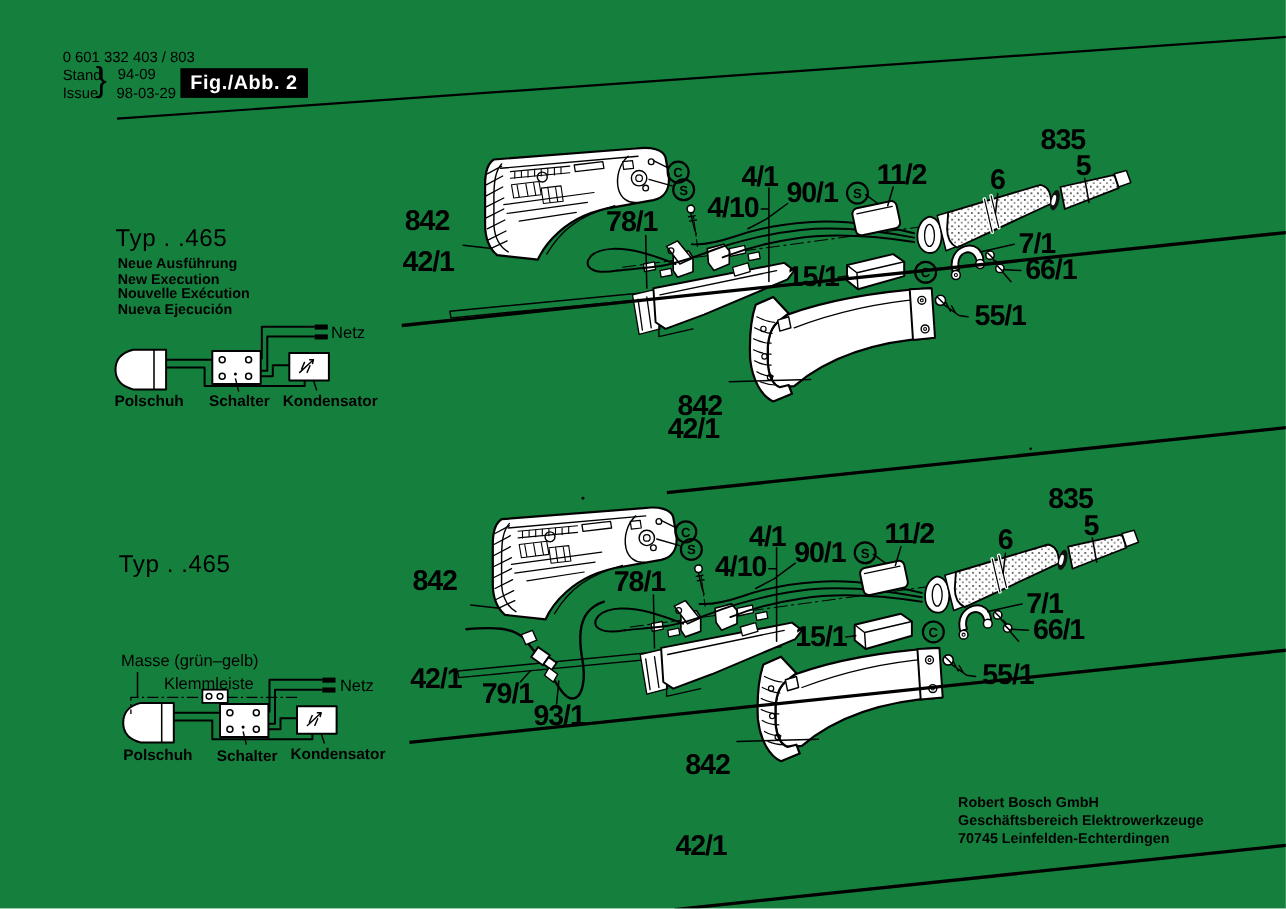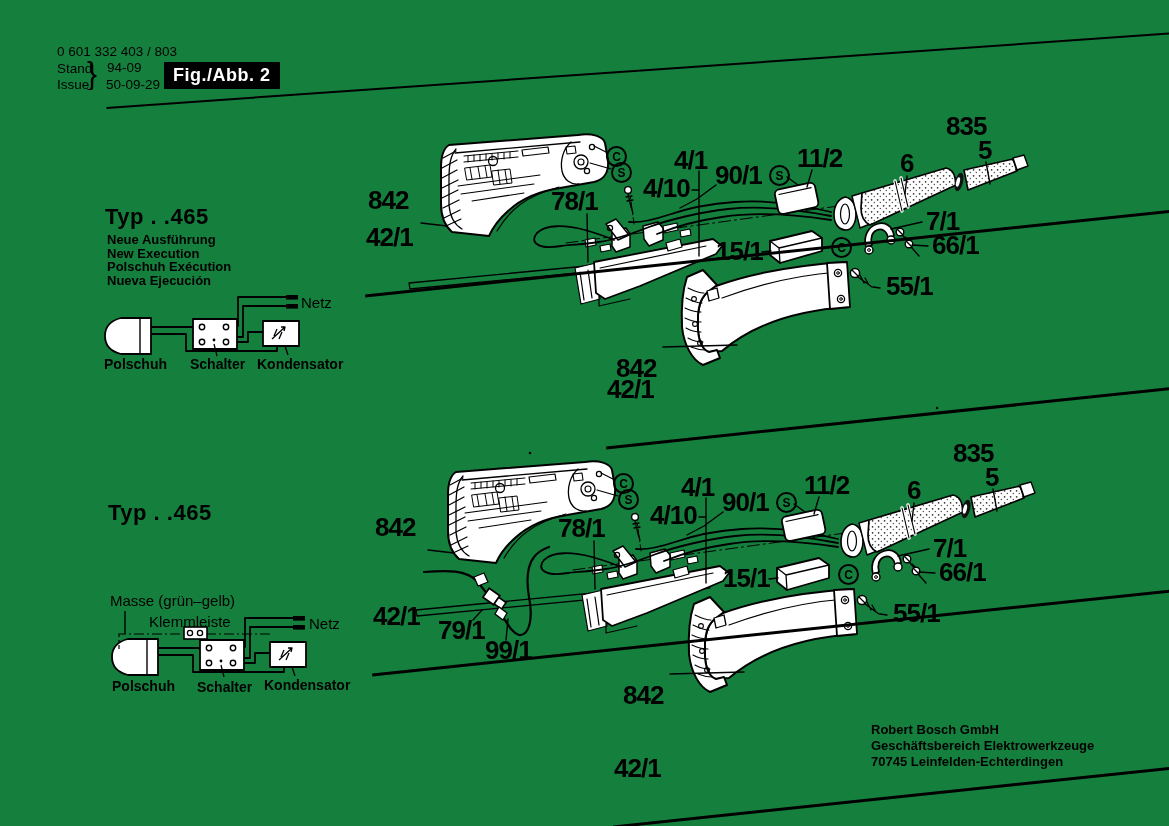--- a/index.html
+++ b/index.html
@@ -3,21 +3,21 @@
 <meta charset="utf-8">
 <style>
   html,body{margin:0;padding:0;background:#fff;}
   .page{position:relative;width:1169px;height:826px;background:#15803d;overflow:hidden;
         font-family:"Liberation Sans","DejaVu Sans",sans-serif;color:#000;}
   svg.art{position:absolute;left:0;top:0;}
   .abs{position:absolute;white-space:nowrap;}
   .hd{font-size:13.5px;line-height:15px;}
   .brace{font-size:30px;line-height:32px;font-weight:400;transform:scaleY(1.05);}
   .fig{background:#000;color:#fff;font-weight:bold;font-size:18px;line-height:21px;padding:3px 9px;letter-spacing:0.5px;}
-  .typ{font-weight:bold;font-size:22px;letter-spacing:0.5px;}
+  .typ{font-weight:normal;font-size:22px;letter-spacing:0.5px;}
   .varl div{font-weight:bold;font-size:13px;line-height:13.6px;}
   .sl{font-weight:bold;font-size:14px;}
   .sl2{font-weight:normal;font-size:15px;}
   .pl{font-weight:bold;font-size:26px;line-height:26px;letter-spacing:-1px;}
   .strike{position:relative;}
   .strike::after{content:"";position:absolute;left:-4px;right:-2px;top:9px;height:3px;background:#000;transform:rotate(-6deg);}
   .strike2{position:relative;}
   .strike2::after{content:"";position:absolute;left:-2px;right:-2px;top:6px;height:2px;background:#000;transform:rotate(-4deg);}
   .circ{width:17px;height:17px;border:2.4px solid #000;border-radius:50%;display:flex;align-items:center;justify-content:center;
         font-weight:bold;font-size:12px;line-height:12px;}
@@ -192,28 +192,28 @@
 
   <circle cx="530" cy="453" r="1.3" fill="#000"></circle>
   <circle cx="937" cy="408" r="1.2" fill="#000"></circle>
 </svg>
 
 <div class="abs hd" style="left:57px;top:44px">0 601 332 403 / 803</div>
 <div class="abs hd" style="left:57px;top:61px">Stand</div>
 <div class="abs hd" style="left:57px;top:77px">Issue</div>
 <div class="abs brace" style="left:87px;top:57px">}</div>
 <div class="abs hd strike2" style="left:107px;top:60px">94-09</div>
-<div class="abs hd" style="left:106px;top:77px">50-09-29</div>
+<div class="abs hd" style="left:106px;top:77px">98-03-29</div>
 <div class="abs fig" style="left:164px;top:62px">Fig./Abb. 2</div>
 
 <div class="abs typ" style="left:105px;top:204px">Typ . .465</div>
 <div class="abs varl" style="left:107px;top:233px">
   <div>Neue Ausführung</div>
   <div>New Execution</div>
-  <div>Polschuh Exécution</div>
+  <div>Nouvelle Exécution</div>
   <div>Nueva Ejecución</div>
 </div>
 <div class="abs sl2" style="left:301px;top:294px">Netz</div>
 <div class="abs sl" style="left:104px;top:356px">Polschuh</div>
 <div class="abs sl" style="left:190px;top:356px">Schalter</div>
 <div class="abs sl" style="left:257px;top:356px">Kondensator</div>
 
 <div class="abs typ" style="left:108px;top:500px">Typ . .465</div>
 <div class="abs sl2" style="left:110px;top:592px">Masse (grün–gelb)</div>
 <div class="abs sl2" style="left:149px;top:613px">Klemmleiste</div>
@@ -255,21 +255,21 @@
 <div class="abs pl" style="left:953px;top:440px">835</div>
 <div class="abs pl" style="left:985px;top:464px">5</div>
 <div class="abs pl" style="left:933px;top:535px">7/1</div>
 <div class="abs pl" style="left:939px;top:559px">66/1</div>
 <div class="abs pl" style="left:893px;top:600px">55/1</div>
 <div class="abs pl" style="left:723px;top:565px">15/1</div>
 <div class="abs circ" style="left:838px;top:564px">C</div>
 <div class="abs circ" style="left:613px;top:473px">C</div>
 <div class="abs circ" style="left:618px;top:489px">S</div>
 <div class="abs pl" style="left:438px;top:617px">79/1</div>
-<div class="abs pl" style="left:485px;top:637px">99/1</div>
+<div class="abs pl" style="left:485px;top:637px">93/1</div>
 <div class="abs pl strike" style="left:614px;top:662px">42/1</div>
 <div class="abs pl" style="left:623px;top:682px">842</div>
 
 <div class="abs fco" style="left:871px;top:722px">
   <div>Robert Bosch GmbH</div>
   <div>Geschäftsbereich Elektrowerkzeuge</div>
   <div>70745 Leinfelden-Echterdingen</div>
 </div>
 
 </div>

